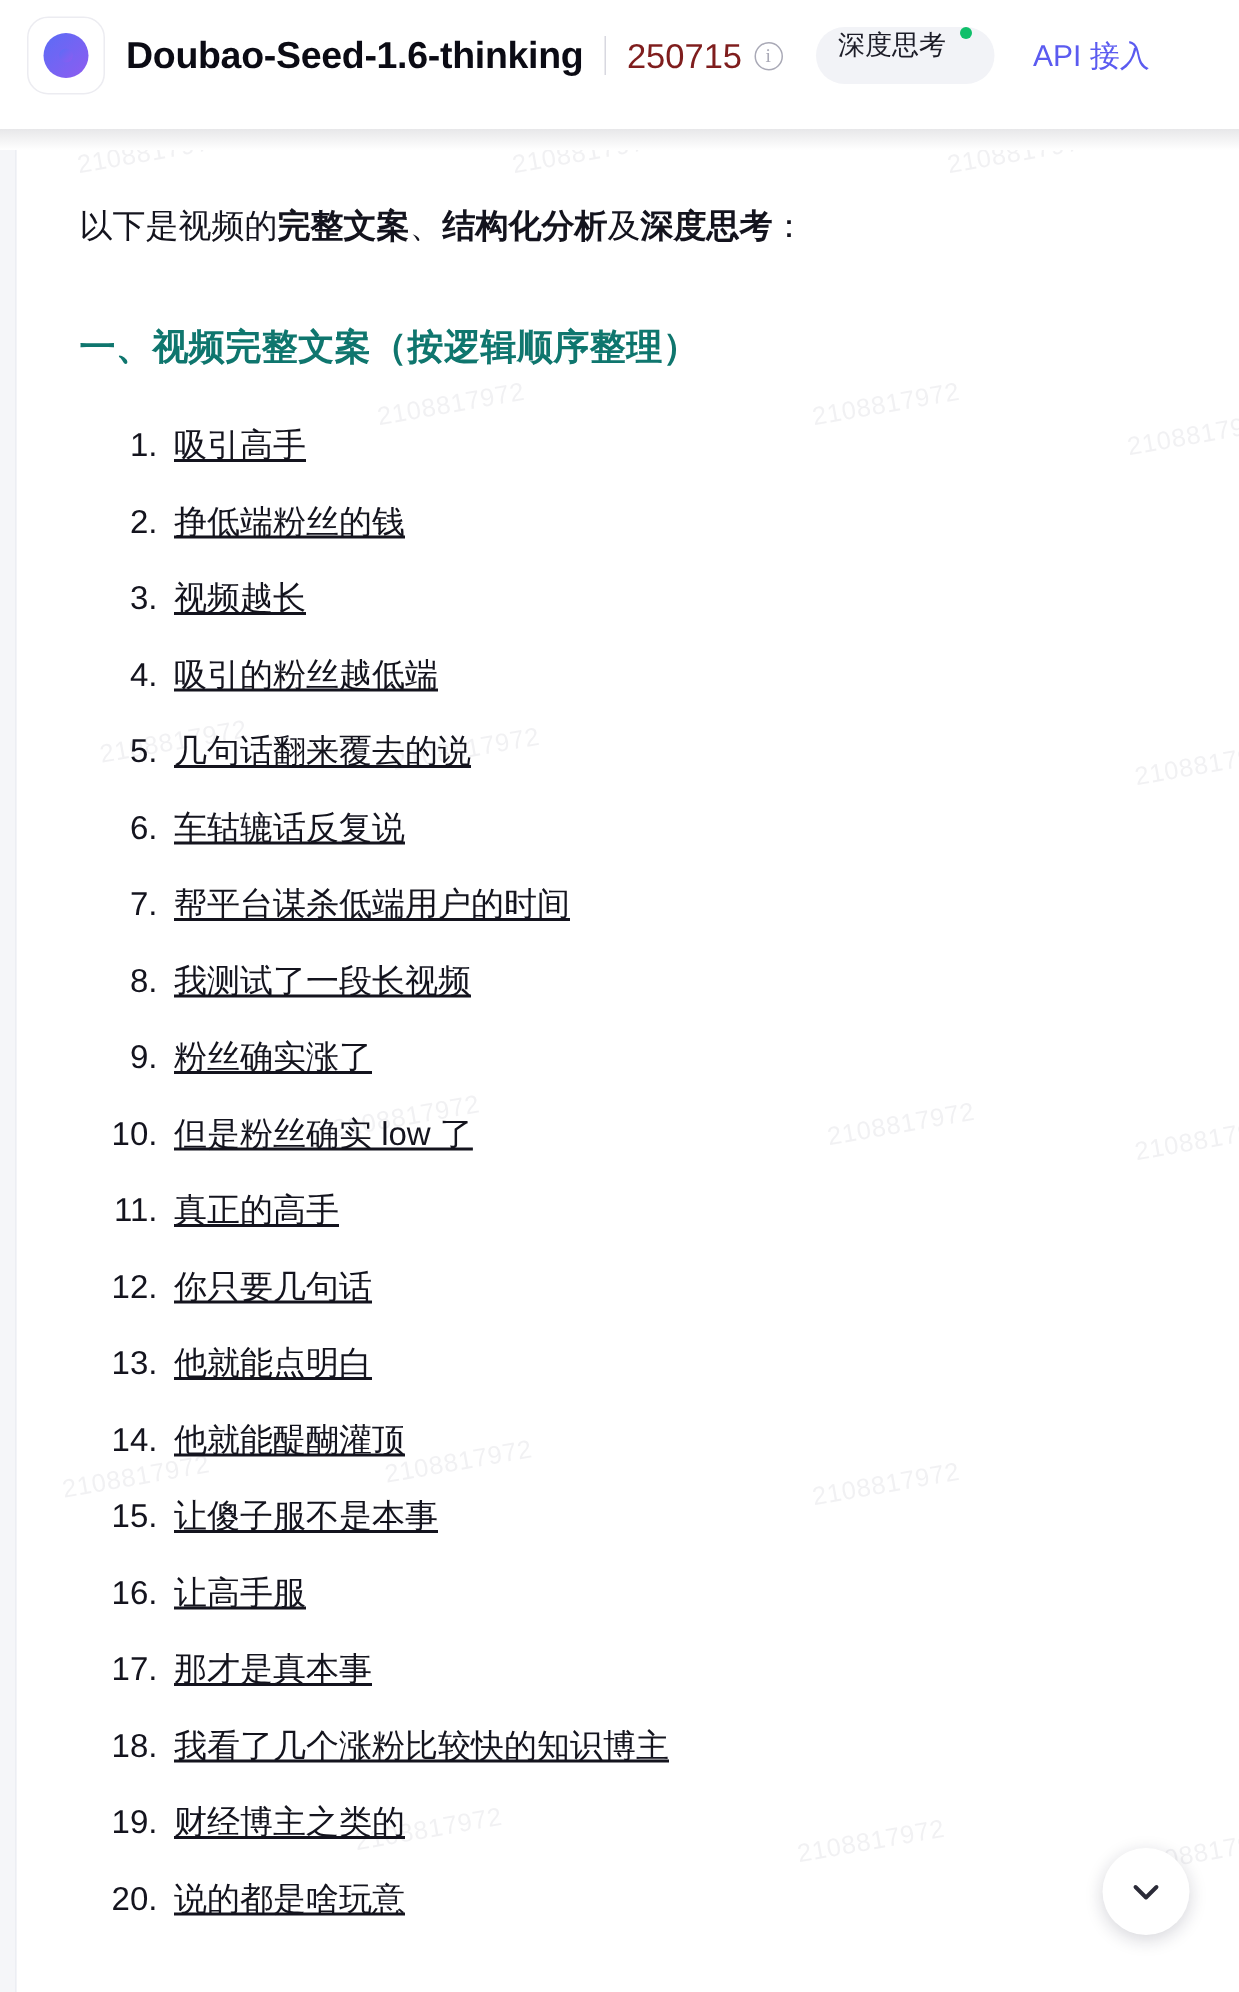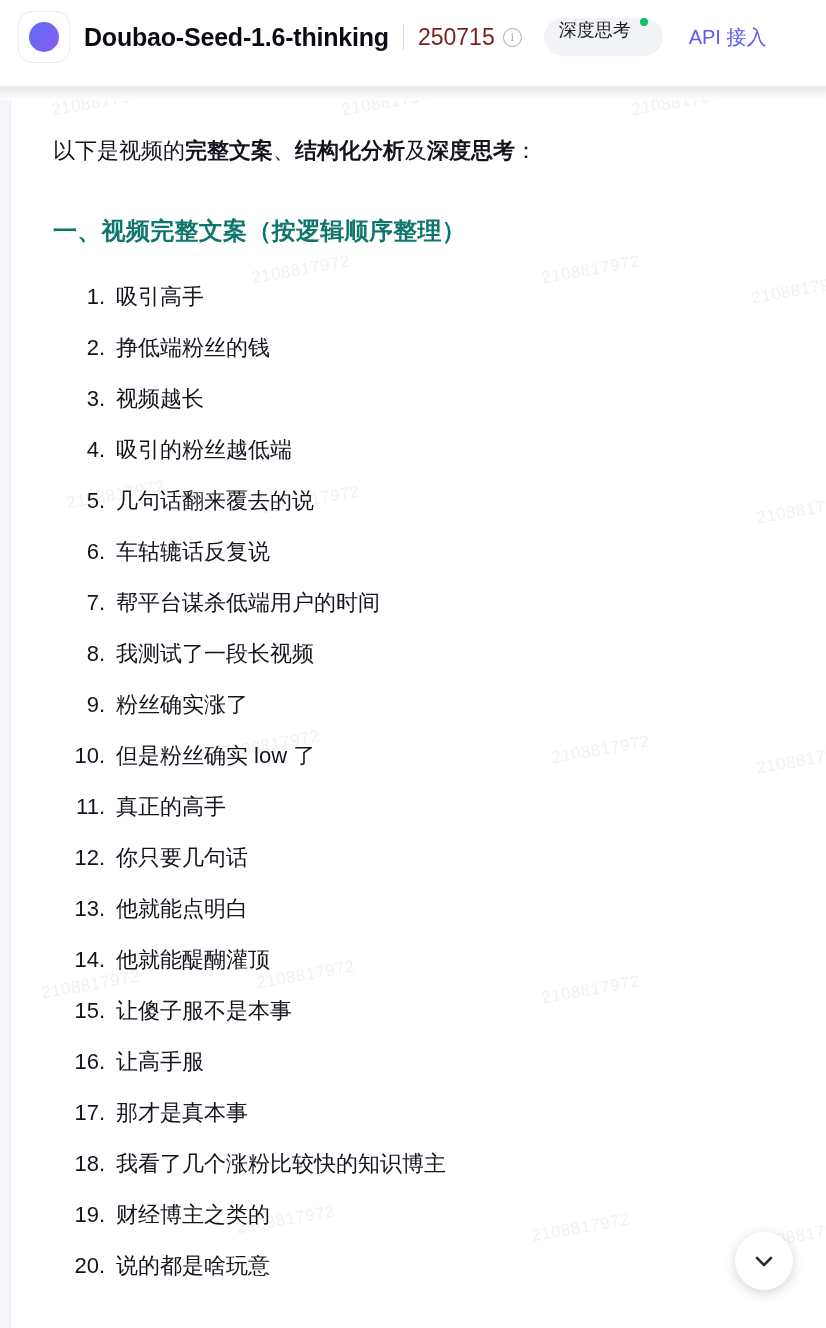--- a/index.html
+++ b/index.html
@@ -172,21 +172,21 @@
     line-height: 51px;
   }
   ol.script-list li .num {
     width: 52px;
     text-align: right;
     flex: none;
     margin-right: 11px;
     color: #14141e;
     font-variant-numeric: tabular-nums;
   }
-  ol.script-list li .txt { white-space: nowrap; }
+  ol.script-list li .txt { white-space: nowrap; text-decoration: underline; }
 
   
   .fab {
     position: absolute;
     right: 33px;
     bottom: 38px;
     width: 58px; height: 58px;
     border-radius: 50%;
     background: #ffffff;
     box-shadow: 0 3px 12px rgba(20,20,50,0.18);

